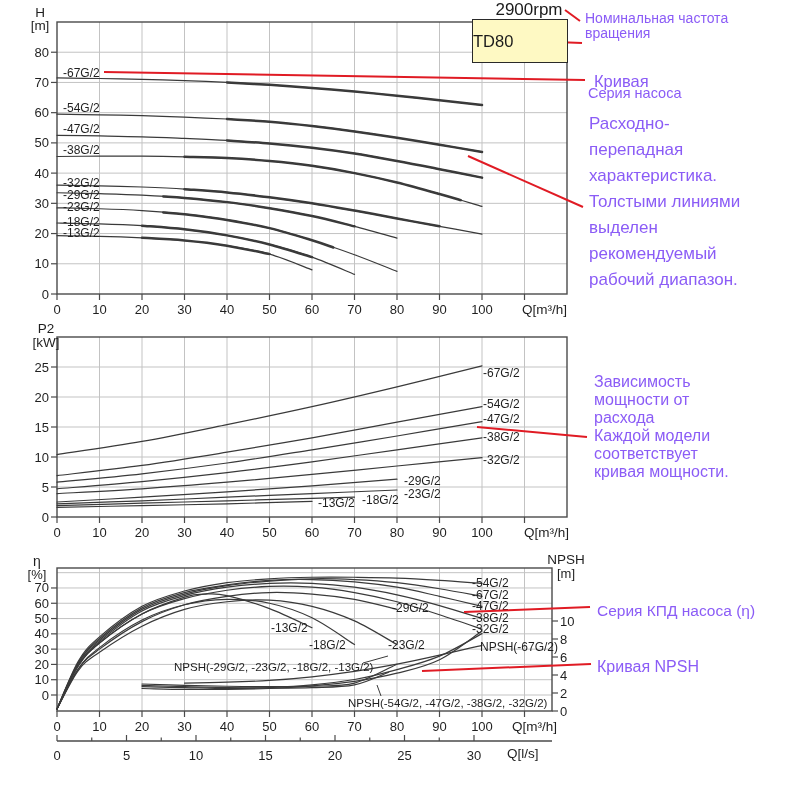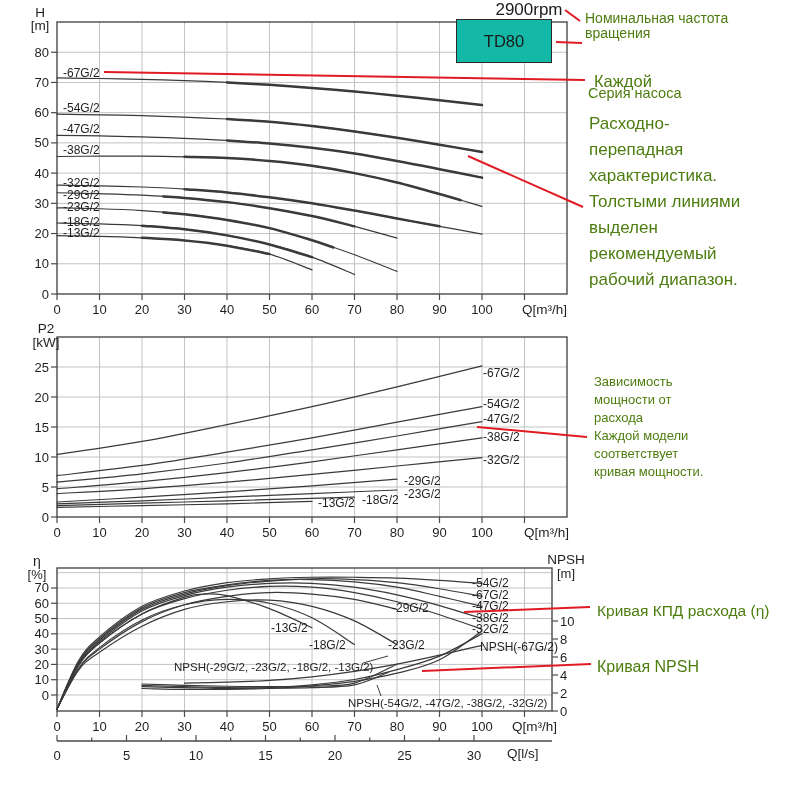--- a/index.html
+++ b/index.html
@@ -1,27 +1,27 @@
 <!DOCTYPE html>
 <html><head>
 <meta charset="utf-8">
 <style>
   html,body{margin:0;padding:0;}
   body{width:800px;height:800px;position:relative;background:#fff;
        font-family:"Liberation Sans",sans-serif;color:#1a1a1a;overflow:hidden;}
   svg#plot{position:absolute;left:0;top:0;}
-  .note{position:absolute;white-space:pre-line;line-height:1.32;color:#4d7c0f;}
+  .note{position:absolute;white-space:pre-line;line-height:1.32;color:#8b5cf6;}
   #rpm-label{position:absolute;left:493px;top:0px;width:72px;text-align:center;font-size:17px;}
-  #series-box{position:absolute;left:456px;top:19px;width:94px;height:42px;background:#14b8a6;
-      border:1.6px solid #2a2a2a;display:flex;align-items:center;justify-content:center;font-size:16.5px;}
+  #series-box{position:absolute;left:472px;top:19px;width:94px;height:42px;background:#fef9c3;
+      border:1.6px solid #2a2a2a;display:flex;align-items:center;justify-content:flex-start;font-size:16.5px;}
   #note-rpm{left:585px;top:11px;font-size:14px;line-height:14.5px;}
   #note-series{left:588px;top:37px;font-size:14.5px;margin-top:47px;}
   #note-model{left:594px;top:71px;font-size:16.5px;}
   #note-hq{left:589px;top:111px;font-size:17px;line-height:26px;}
-  #note-power{left:594px;top:373px;font-size:13px;line-height:18px;}
+  #note-power{left:594px;top:373px;font-size:16px;line-height:18px;}
   #note-eff{left:597px;top:601px;font-size:15.5px;}
   #note-npsh{left:597px;top:656px;font-size:16px;}
 </style>
 </head>
 <body>
 
 <svg id="plot" width="800" height="800" viewBox="0 0 800 800">
     <line x1="99.5" y1="22" x2="99.5" y2="294" stroke="#c3c3c3" stroke-width="1"></line>
     <line x1="142" y1="22" x2="142" y2="294" stroke="#c3c3c3" stroke-width="1"></line>
     <line x1="184.5" y1="22" x2="184.5" y2="294" stroke="#c3c3c3" stroke-width="1"></line>
@@ -323,28 +323,28 @@
   </svg>
 
 <div id="rpm-label">2900rpm</div>
 <div id="series-box">
   <span>TD80</span>
 </div>
 
 <div class="note" id="note-rpm">Номинальная частота
 вращения</div>
 <div class="note" id="note-series">Серия насоса</div>
-<div class="note" id="note-model">Каждой</div>
+<div class="note" id="note-model">Кривая</div>
 <div class="note" id="note-hq">Расходно-
 перепадная
 характеристика.
 Толстыми линиями
 выделен
 рекомендуемый
 рабочий диапазон.</div>
 <div class="note" id="note-power">Зависимость
 мощности от
 расхода
 Каждой модели
 соответствует
 кривая мощности.</div>
-<div class="note" id="note-eff">Кривая КПД расхода (η)</div>
+<div class="note" id="note-eff">Серия КПД насоса (η)</div>
 <div class="note" id="note-npsh">Кривая NPSH</div>
 
 </body></html>

